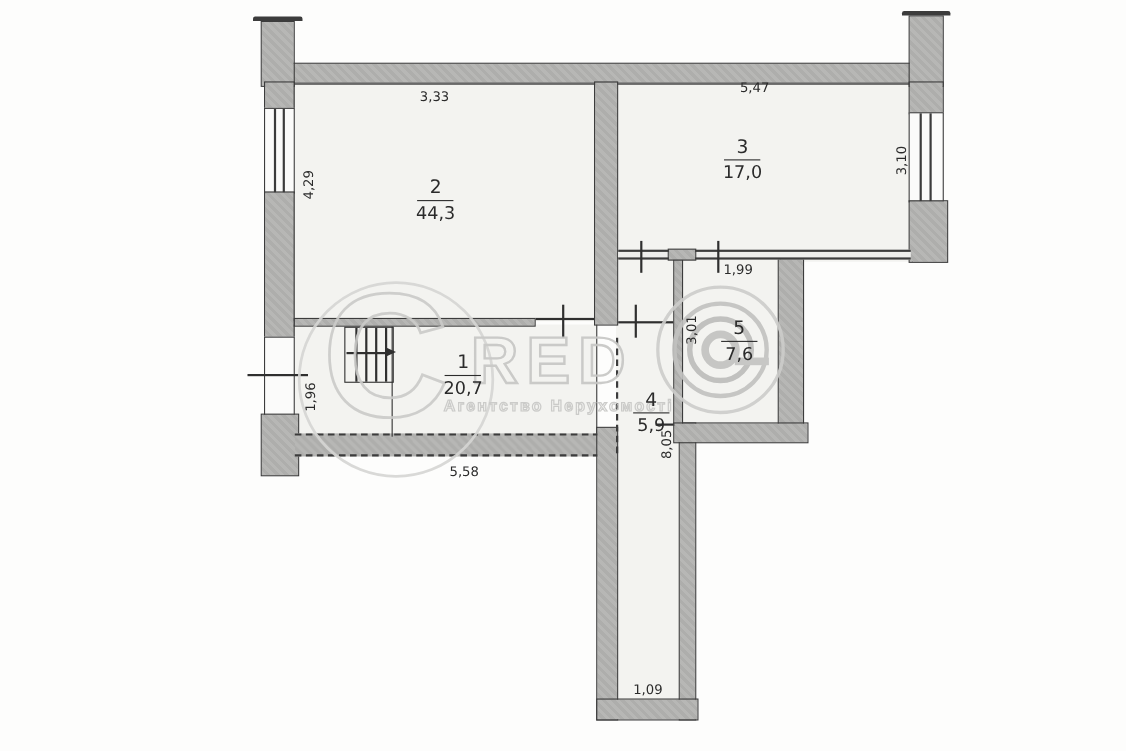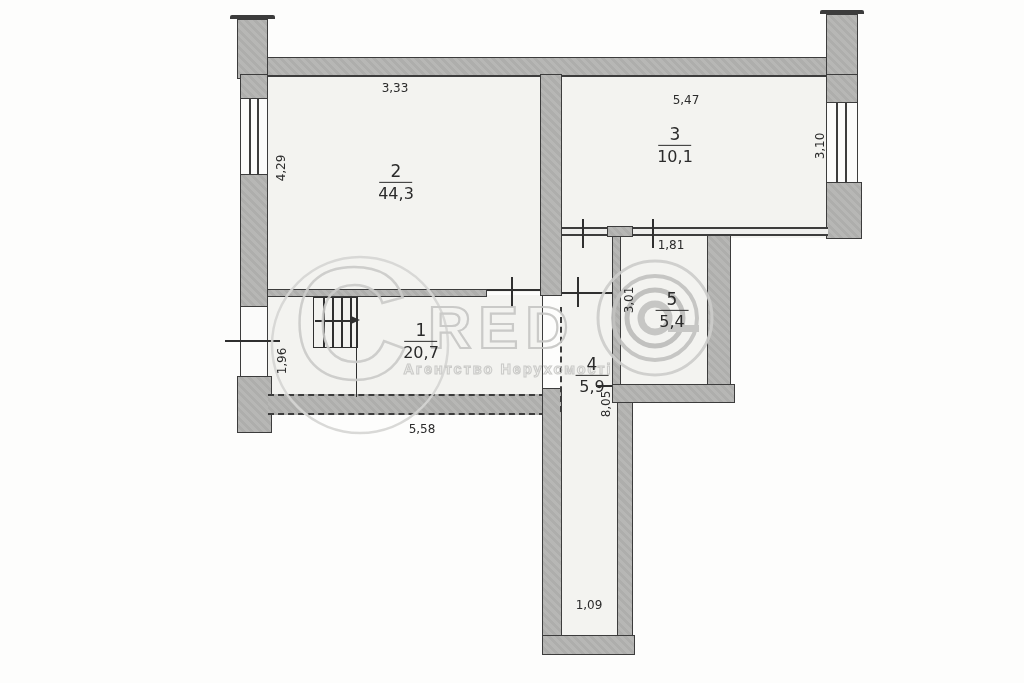--- a/index.html
+++ b/index.html
@@ -114,39 +114,39 @@
     </g>
     <text x="508" y="374" text-anchor="middle" font-family="Liberation Sans, sans-serif" font-weight="700" font-size="14.5" letter-spacing="2" fill="none" stroke="#c7c7c5" stroke-width="1.1">Агентство Нерухомості</text>
   </svg>
 
   <div class="room-label" style="left:396px;top:182px;">
     <div class="num">2</div>
     <div class="area">44,3</div>
   </div>
   <div class="room-label" style="left:675px;top:145px;">
     <div class="num">3</div>
-    <div class="area">10,1</div>
+    <div class="area">17,0</div>
   </div>
   <div class="room-label" style="left:421px;top:341px;">
     <div class="num">1</div>
     <div class="area">20,7</div>
   </div>
   <div class="room-label" style="left:592px;top:375px;">
     <div class="num">4</div>
     <div class="area">5,9</div>
   </div>
   <div class="room-label" style="left:672px;top:310px;">
     <div class="num">5</div>
-    <div class="area">5,4</div>
+    <div class="area">7,6</div>
   </div>
 
   <div class="dim" style="left:395px;top:88px;">3,33</div>
-  <div class="dim" style="left:686px;top:100px;">5,47</div>
+  <div class="dim" style="left:686px;top:80px;">5,47</div>
   <div class="dim v" style="left:281px;top:168px;">4,29</div>
   <div class="dim v" style="left:820px;top:146px;">3,10</div>
   <div class="dim v" style="left:282px;top:361px;">1,96</div>
   <div class="dim" style="left:422px;top:385px;margin-top:44px;">5,58</div>
-  <div class="dim" style="left:671px;top:245px;">1,81</div>
+  <div class="dim" style="left:671px;top:245px;">1,99</div>
   <div class="dim v" style="left:629px;top:300px;">3,01</div>
   <div class="dim v" style="left:606px;top:404px;">8,05</div>
-  <div class="dim" style="left:589px;top:605px;">1,09</div>
+  <div class="dim" style="left:589px;top:627px;">1,09</div>
 
 </div>
 
 </body></html>

